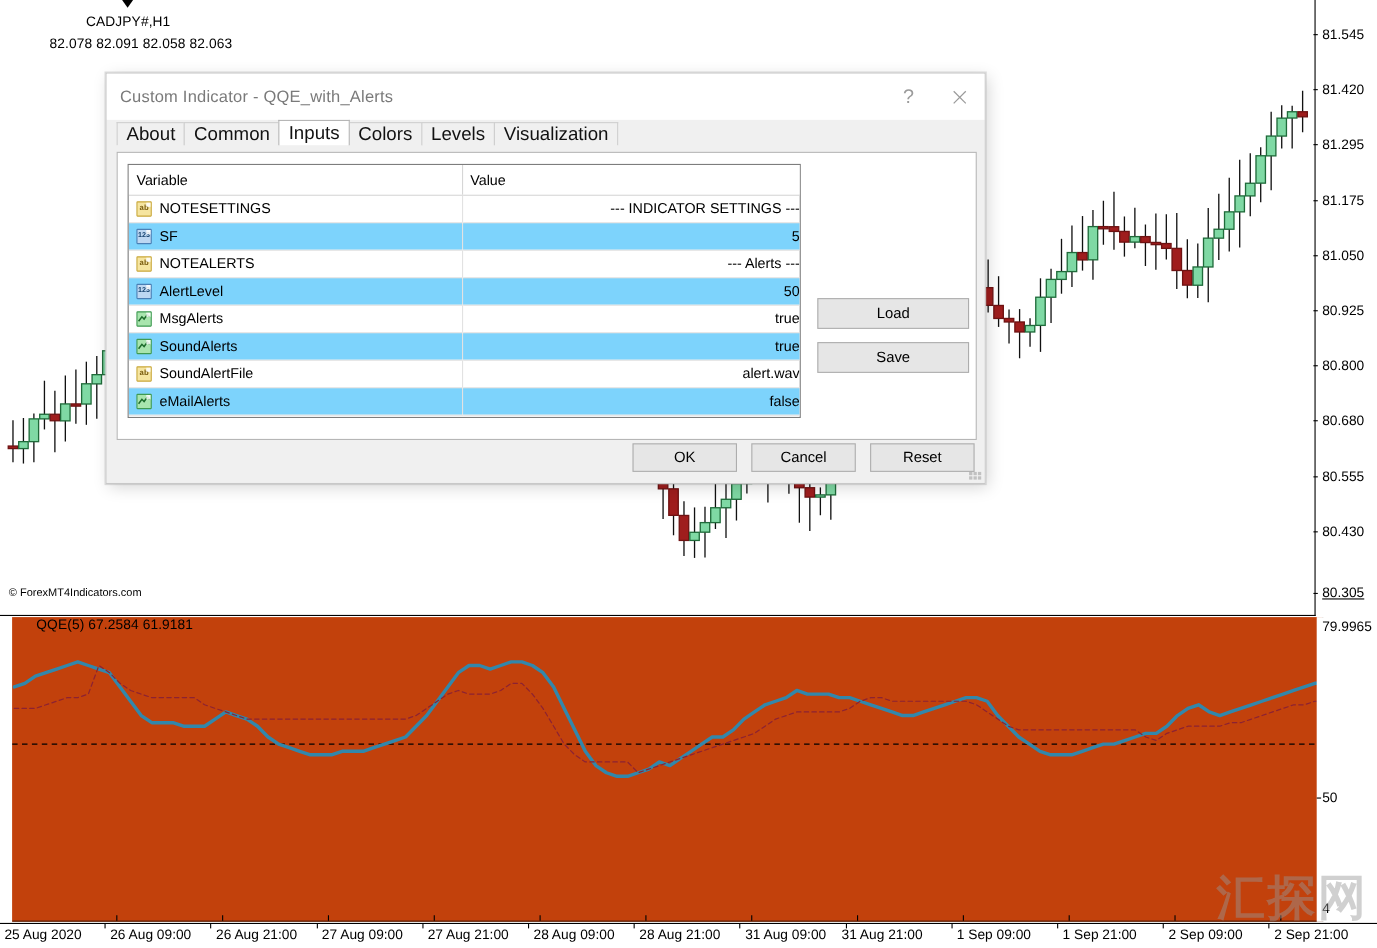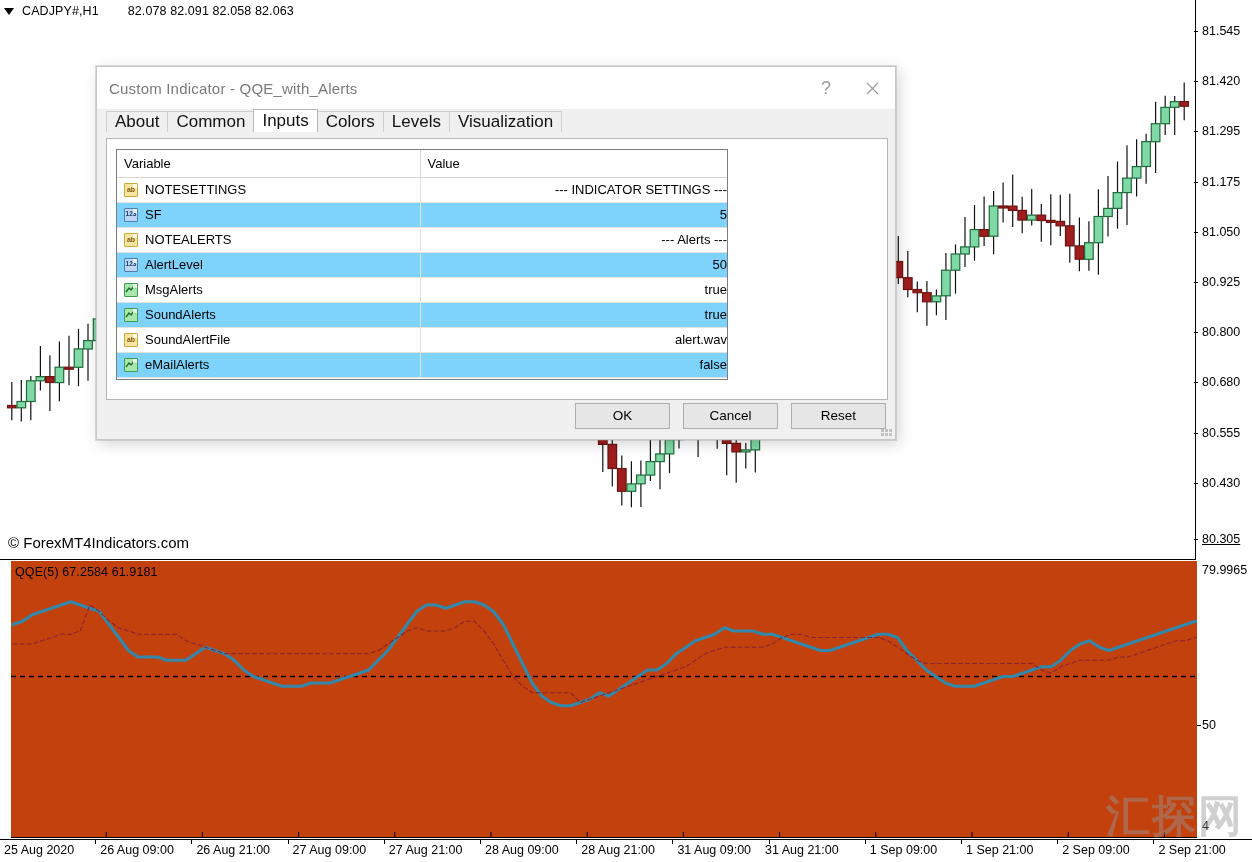--- a/index.html
+++ b/index.html
@@ -22,33 +22,33 @@
     background:#fff; overflow:hidden;
   }
   .indi-pane {
     position:absolute; left:11px; top:561px; width:1192px; height:277px;
     border-right:1px solid #000; background:#c2410c; overflow:hidden;
   }
 
   .pane-header {
     position:absolute; left:0; top:0; height:22px;
     display:flex; align-items:center; gap:6px;
-    padding-left:4px; font-size:12.5px; color:#000;
-    white-space:nowrap; z-index:6;
+    padding-left:22px; font-size:12.5px; color:#000;
+    white-space:nowrap; z-index:6;flex-direction:column;
   }
   .tri-down {
     width:0;height:0;border-left:5px solid transparent;
     border-right:5px solid transparent;border-top:7px solid #000;
     margin-right:2px;
   }
   .sym-label { letter-spacing:.1px; }
   .ohlc { letter-spacing:.1px; margin-left:23px; }
 
   .copyright {
-    position:absolute; left:8px; top:534px; font-size:15px;
+    position:absolute; left:8px; top:534px; font-size:10px;
     color:#000; z-index:6; white-space:nowrap;
     font-family:"Liberation Sans", sans-serif;
   }
 
   
   .price-scale {
     position:absolute; left:1197px; top:0; width:55px; height:560px;
     background:#fff; z-index:5;
   }
   .price-scale .tick {
@@ -718,20 +718,24 @@
                   </span>
                 </td>
                 <td class="vcol">
                   <span class="vcell-inner">false</span>
                 </td>
               </tr>
             </tbody>
         </table>
       </div>
 
+      <div class="side-btns">
+        <button class="btn">Load</button>
+        <button class="btn">Save</button>
+      </div>
 
     </div>
 
     <div class="dlg-footer">
       <button class="fbtn" id="btn-ok">OK</button>
       <button class="fbtn" id="btn-cancel">Cancel</button>
       <button class="fbtn" id="btn-reset">Reset</button>
       <div class="resize-grip">
         <i style="left:0;top:4px;"></i>
           <i style="left:4px;top:4px;"></i>

